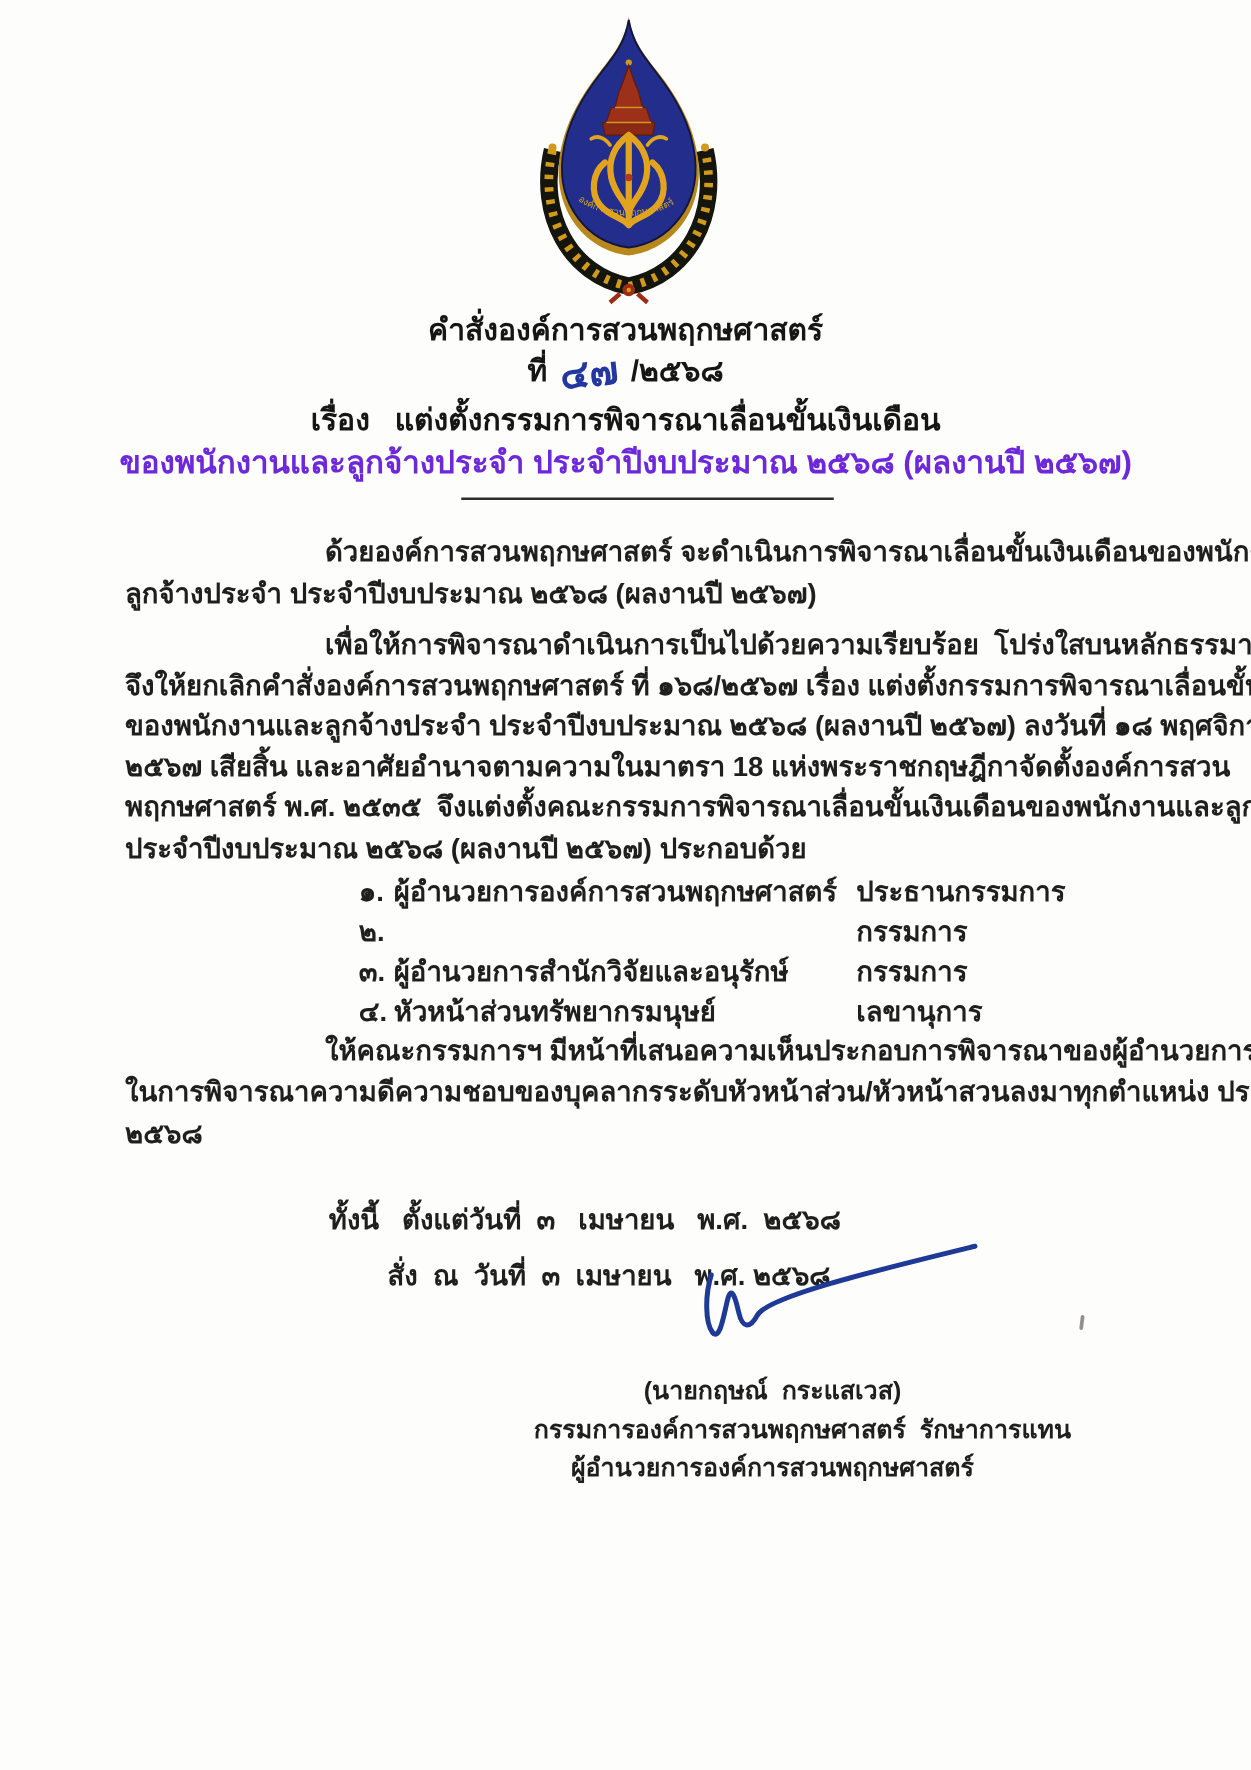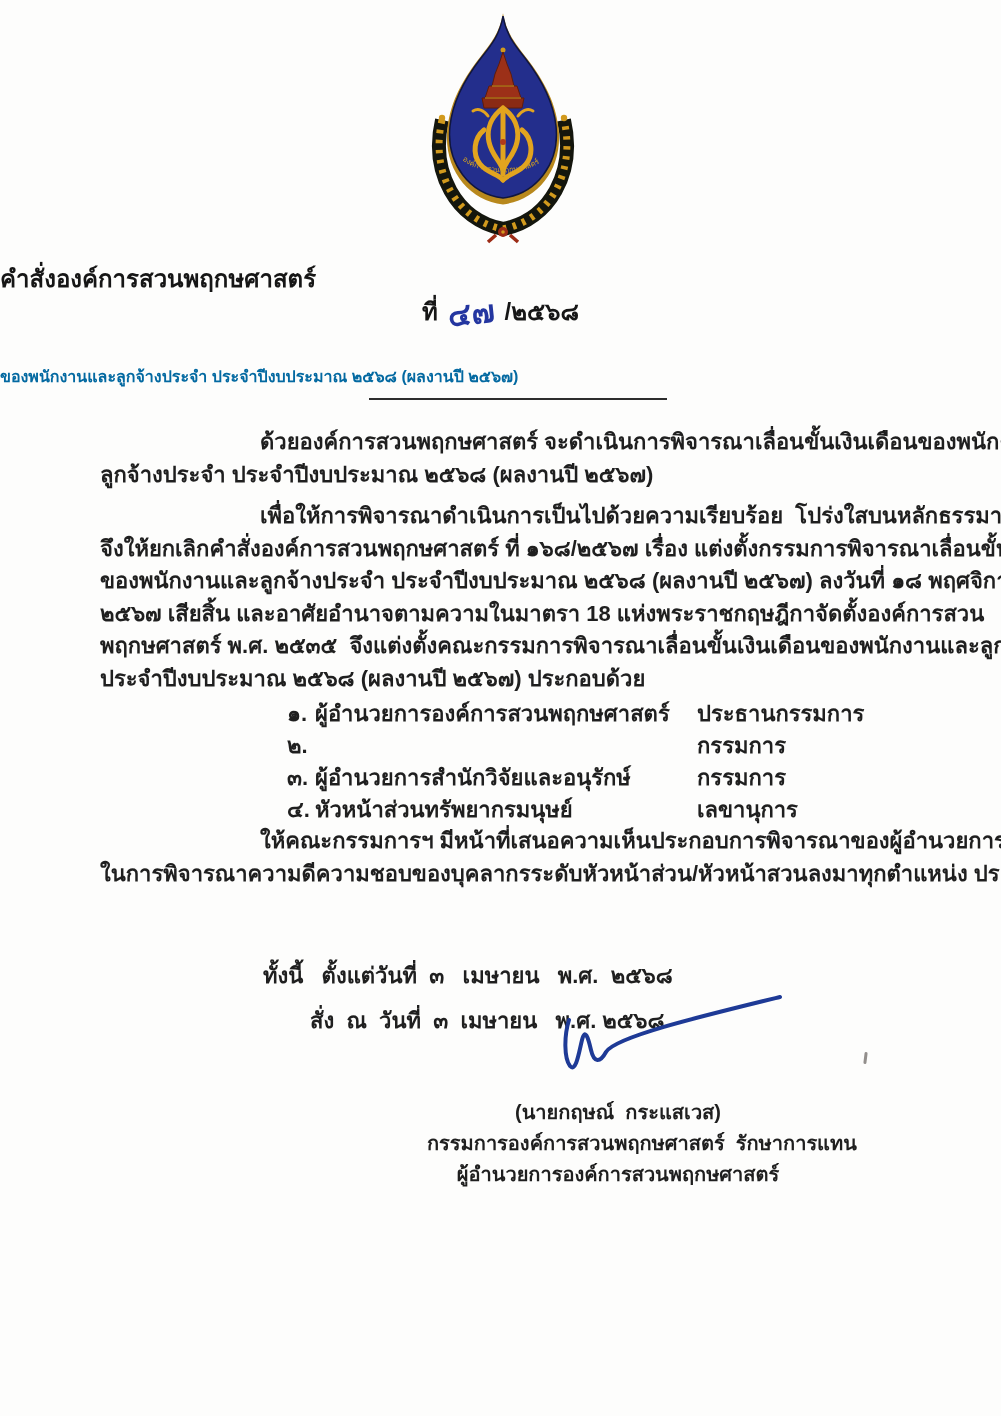--- a/index.html
+++ b/index.html
@@ -6,44 +6,44 @@
   .page{
     position:relative;
     width:1001px;height:1416px;
     background:#fdfdfc;
     margin:0 auto;
     overflow:hidden;
     font-family:"Liberation Sans","DejaVu Sans",sans-serif;
     color:#1f1f1f;
   }
   .abs{position:absolute;}
-  .center{left:0;width:1001px;margin-top:15px;}
+  .center{left:0;width:1001px;text-align:center;}
   .h-org{top:244px;font-size:24px;font-weight:700;color:#161616;}
   .h-num{top:276px;height:40px;display:flex;justify-content:center;align-items:flex-end;gap:10px;}
   .h-num .printed{font-size:24px;font-weight:700;color:#161616;white-space:pre;}
   .h-num .hand{
     font-size:31px;font-weight:600;color:#2436a0;
     transform:rotate(-6deg);display:inline-block;line-height:1;
     padding-bottom:2px;
   }
   .h-sub1{top:316px;font-size:24px;font-weight:700;color:#161616;white-space:pre;}
-  .h-sub2{top:349px;font-size:16px;font-weight:700;color:#0369a1;}
+  .h-sub2{top:349px;font-size:25px;font-weight:700;color:#6d28d9;}
   .divider{top:398px;left:369px;width:298px;height:2px;background:#2d2d2d;}
   .body-block{left:100px;width:810px;font-size:22px;font-weight:600;}
   .line{white-space:pre;line-height:32.5px;}
   .indent{padding-left:160px;}
   .p1{top:426px;}
   .p2{top:500px;}
   .p3{top:824px;}
   .p3 .line{line-height:33px;}
   .committee{top:696px;left:100px;width:810px;font-size:22px;font-weight:600;}
   .crow{position:relative;height:32px;}
   .cnum{position:absolute;left:187px;white-space:pre;}
   .cname{position:absolute;left:215px;white-space:pre;}
-  .crole{position:absolute;left:585px;white-space:pre;margin-left:12px;}
+  .crole{position:absolute;left:585px;white-space:pre;}
   .date-line{font-size:22px;font-weight:600;white-space:pre;margin-top:32px;}
   .effective{top:926px;left:263px;}
   .issued{top:971px;left:310px;}
   .sig-svg{top:990px;left:553px;width:235px;height:92px;}
   .stray-mark{top:1052px;left:864px;width:3px;height:12px;background:#5a5550;opacity:.65;transform:rotate(7deg);border-radius:2px;}
   .sig-block{left:427px;width:382px;text-align:center;font-size:20px;font-weight:600;white-space:pre;}
   .sig-name{top:1096px;}
   .sig-pos1{top:1127px;text-align:right;}
   .sig-pos2{top:1158px;}
   .emblem{top:12px;left:426px;width:154px;height:232px;}
@@ -96,20 +96,21 @@
   </div>
 
   <div class="abs center h-org">คำสั่งองค์การสวนพฤกษศาสตร์</div>
 
   <div class="abs center h-num">
     <span class="printed">ที่</span>
     <span class="hand">๔๗</span>
     <span class="printed">/๒๕๖๘</span>
   </div>
 
+  <div class="abs center h-sub1">เรื่อง   แต่งตั้งกรรมการพิจารณาเลื่อนขั้นเงินเดือน</div>
   <div class="abs center h-sub2">ของพนักงานและลูกจ้างประจำ ประจำปีงบประมาณ ๒๕๖๘ (ผลงานปี ๒๕๖๗)</div>
 
   <div class="abs divider"></div>
 
   <div class="abs body-block p1">
     <div class="line indent">ด้วยองค์การสวนพฤกษศาสตร์ จะดำเนินการพิจารณาเลื่อนขั้นเงินเดือนของพนักงานและ</div>
     <div class="line">ลูกจ้างประจำ ประจำปีงบประมาณ ๒๕๖๘ (ผลงานปี ๒๕๖๗)</div>
   </div>
 
   <div class="abs body-block p2">
@@ -139,20 +140,21 @@
     <div class="crow">
       <span class="cnum">๔.</span>
       <span class="cname">หัวหน้าส่วนทรัพยากรมนุษย์</span>
       <span class="crole">เลขานุการ</span>
     </div>
   </div>
 
   <div class="abs body-block p3">
     <div class="line indent">ให้คณะกรรมการฯ มีหน้าที่เสนอความเห็นประกอบการพิจารณาของผู้อำนวยการองค์การฯ</div>
     <div class="line">ในการพิจารณาความดีความชอบของบุคลากรระดับหัวหน้าส่วน/หัวหน้าสวนลงมาทุกตำแหน่ง ประจำปี</div>
+    <div class="line">๒๕๖๘</div>
   </div>
 
   <div class="abs date-line effective">ทั้งนี้   ตั้งแต่วันที่  ๓   เมษายน   พ.ศ.  ๒๕๖๘</div>
   <div class="abs date-line issued">สั่ง  ณ  วันที่  ๓  เมษายน   พ.ศ. ๒๕๖๘</div>
 
   <div class="abs sig-svg">
     <svg width="235" height="92" viewBox="0 0 235 92">
       <path d="M16,30 C11,46 11,68 17,76 C23,83 26,62 29,50 C32,38 35,47 38,60 C41,73 47,73 53,62 C62,47 145,27 227,7" fill="none" stroke="#1e3a96" stroke-width="4" stroke-linecap="round"></path>
     </svg>
   </div>

